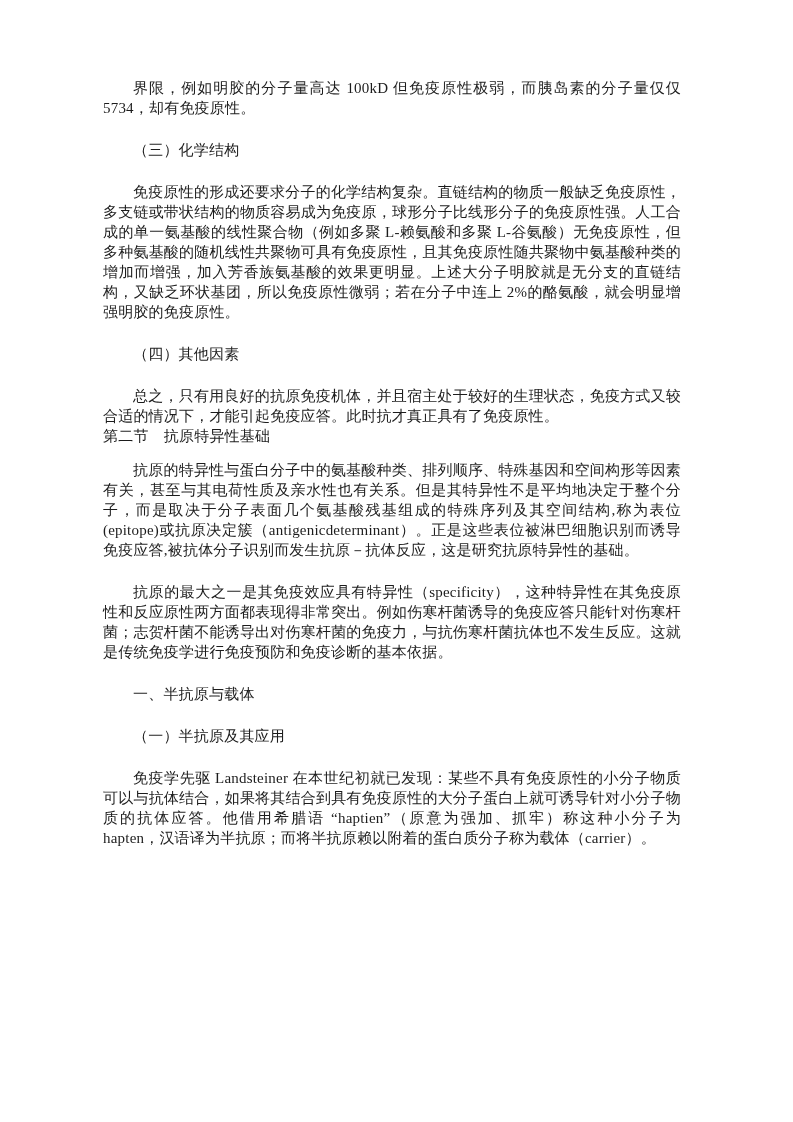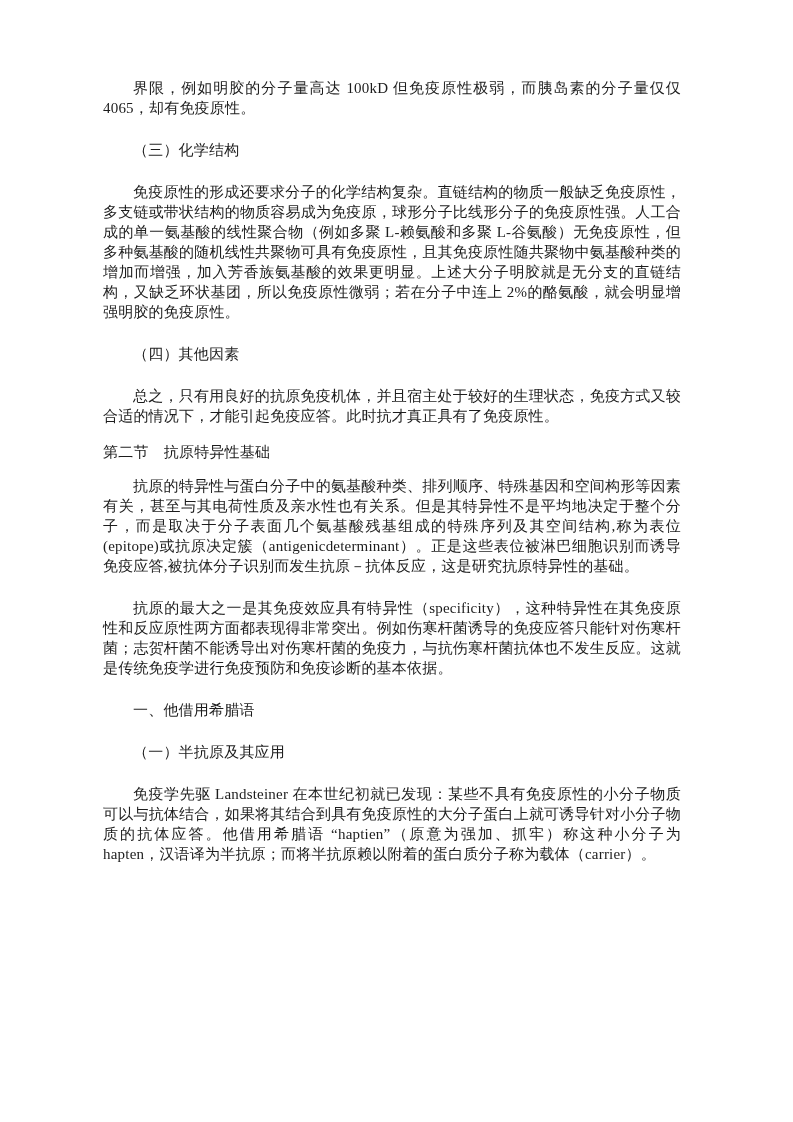--- a/index.html
+++ b/index.html
@@ -24,41 +24,41 @@
     font-size: 15px;
     line-height: 20px;
     letter-spacing: 0.2px;
     text-align: justify;
   }
   .para {
     margin: 0 0 22px 0;
     text-indent: 2em;
   }
   .para.no-gap {
-    margin-bottom: 16px;
+    margin-bottom: 0;
   }
   .subheading {
     margin: 0 0 22px 0;
     text-indent: 2em;
   }
   .section-heading {
     margin: 0 0 14px 0;
     text-indent: 0;
   }
 </style>
 </head>
 <body>
 
 <div class="page">
   <div class="content">
-    <p class="para">界限，例如明胶的分子量高达 100kD 但免疫原性极弱，而胰岛素的分子量仅仅 4065，却有免疫原性。</p>
+    <p class="para">界限，例如明胶的分子量高达 100kD 但免疫原性极弱，而胰岛素的分子量仅仅 5734，却有免疫原性。</p>
     <p class="subheading">（三）化学结构</p>
     <p class="para">免疫原性的形成还要求分子的化学结构复杂。直链结构的物质一般缺乏免疫原性，多支链或带状结构的物质容易成为免疫原，球形分子比线形分子的免疫原性强。人工合成的单一氨基酸的线性聚合物（例如多聚 L-赖氨酸和多聚 L-谷氨酸）无免疫原性，但多种氨基酸的随机线性共聚物可具有免疫原性，且其免疫原性随共聚物中氨基酸种类的增加而增强，加入芳香族氨基酸的效果更明显。上述大分子明胶就是无分支的直链结构，又缺乏环状基团，所以免疫原性微弱；若在分子中连上 2%的酪氨酸，就会明显增强明胶的免疫原性。</p>
     <p class="subheading">（四）其他因素</p>
     <p class="para no-gap">总之，只有用良好的抗原免疫机体，并且宿主处于较好的生理状态，免疫方式又较合适的情况下，才能引起免疫应答。此时抗才真正具有了免疫原性。</p>
     <p class="section-heading">第二节　抗原特异性基础</p>
     <p class="para">抗原的特异性与蛋白分子中的氨基酸种类、排列顺序、特殊基因和空间构形等因素有关，甚至与其电荷性质及亲水性也有关系。但是其特异性不是平均地决定于整个分子，而是取决于分子表面几个氨基酸残基组成的特殊序列及其空间结构,称为表位(epitope)或抗原决定簇（antigenicdeterminant）。正是这些表位被淋巴细胞识别而诱导免疫应答,被抗体分子识别而发生抗原－抗体反应，这是研究抗原特异性的基础。</p>
     <p class="para">抗原的最大之一是其免疫效应具有特异性（specificity），这种特异性在其免疫原性和反应原性两方面都表现得非常突出。例如伤寒杆菌诱导的免疫应答只能针对伤寒杆菌；志贺杆菌不能诱导出对伤寒杆菌的免疫力，与抗伤寒杆菌抗体也不发生反应。这就是传统免疫学进行免疫预防和免疫诊断的基本依据。</p>
-    <p class="subheading">一、他借用希腊语</p>
+    <p class="subheading">一、半抗原与载体</p>
     <p class="subheading">（一）半抗原及其应用</p>
     <p class="para">免疫学先驱 Landsteiner 在本世纪初就已发现：某些不具有免疫原性的小分子物质可以与抗体结合，如果将其结合到具有免疫原性的大分子蛋白上就可诱导针对小分子物质的抗体应答。他借用希腊语 “haptien”（原意为强加、抓牢）称这种小分子为 hapten，汉语译为半抗原；而将半抗原赖以附着的蛋白质分子称为载体（carrier）。</p>
   </div>
 </div>
 
 </body></html>

